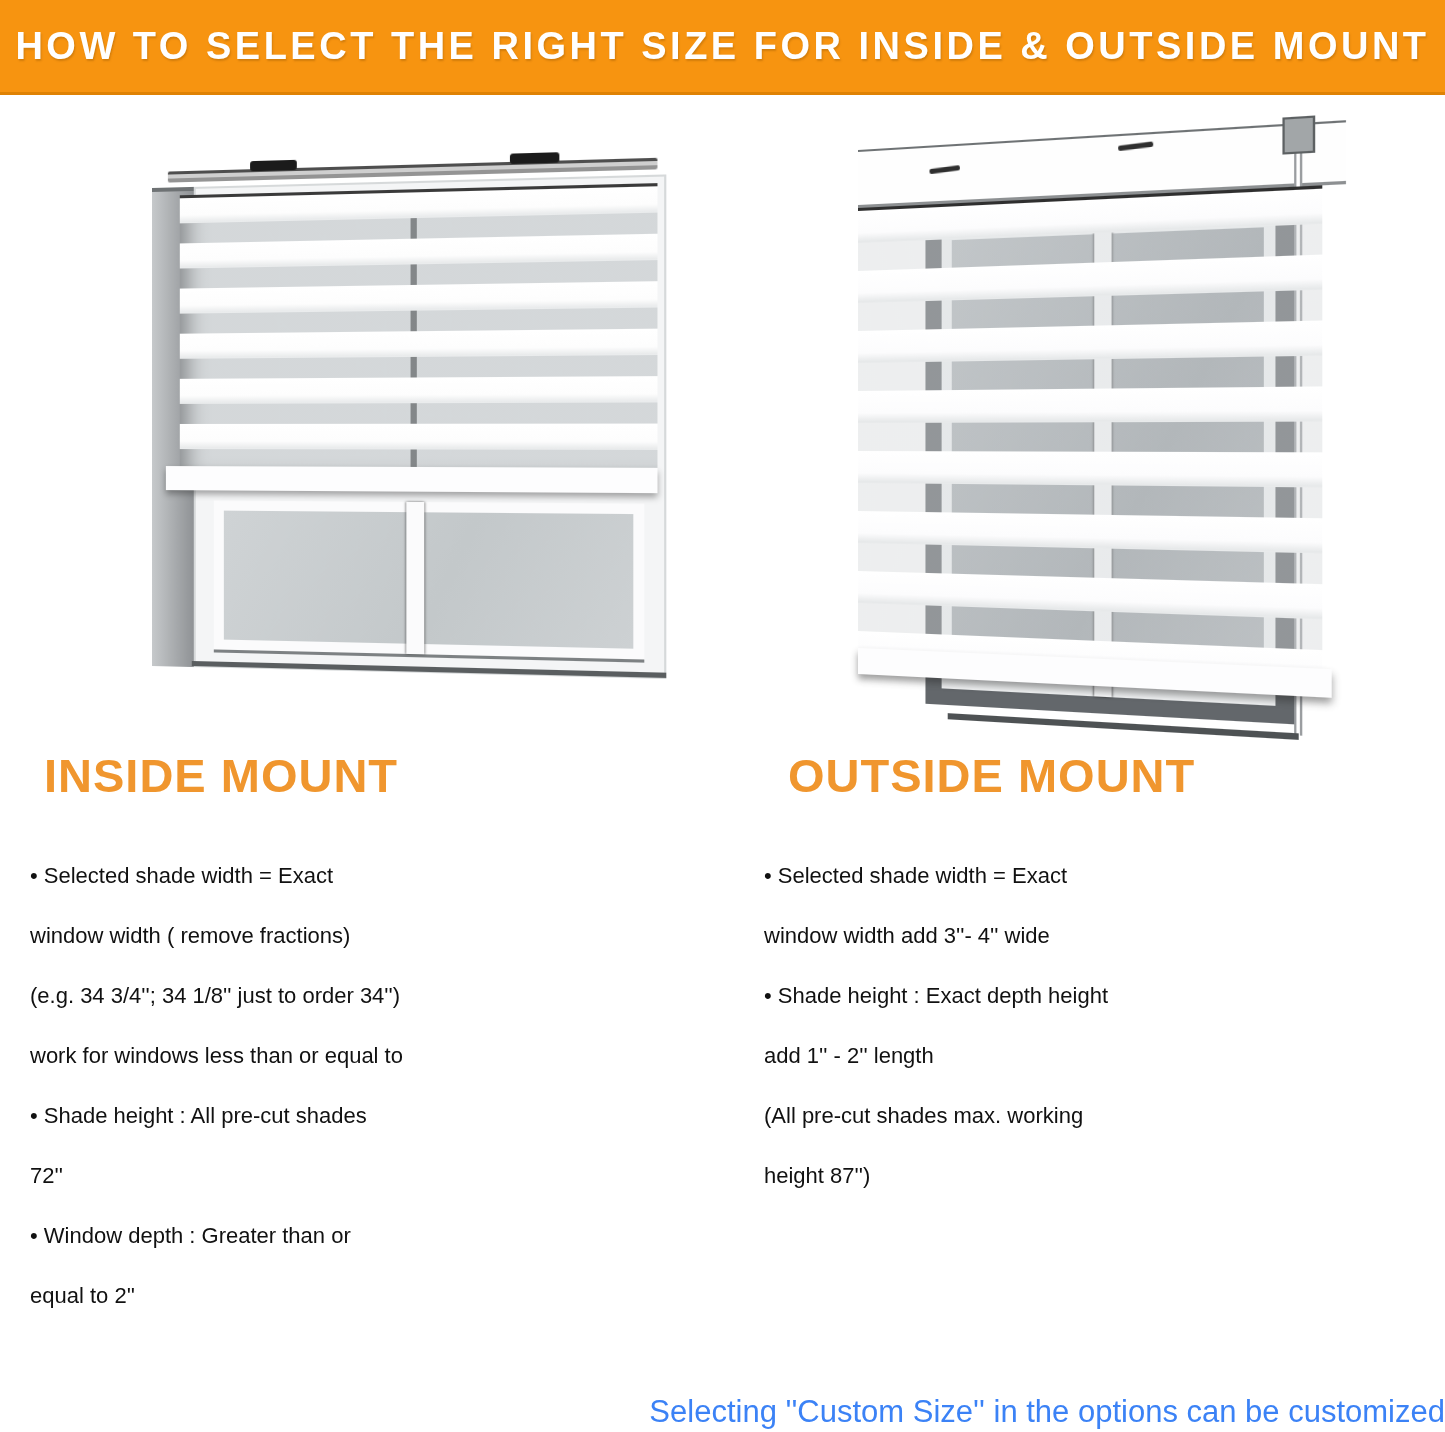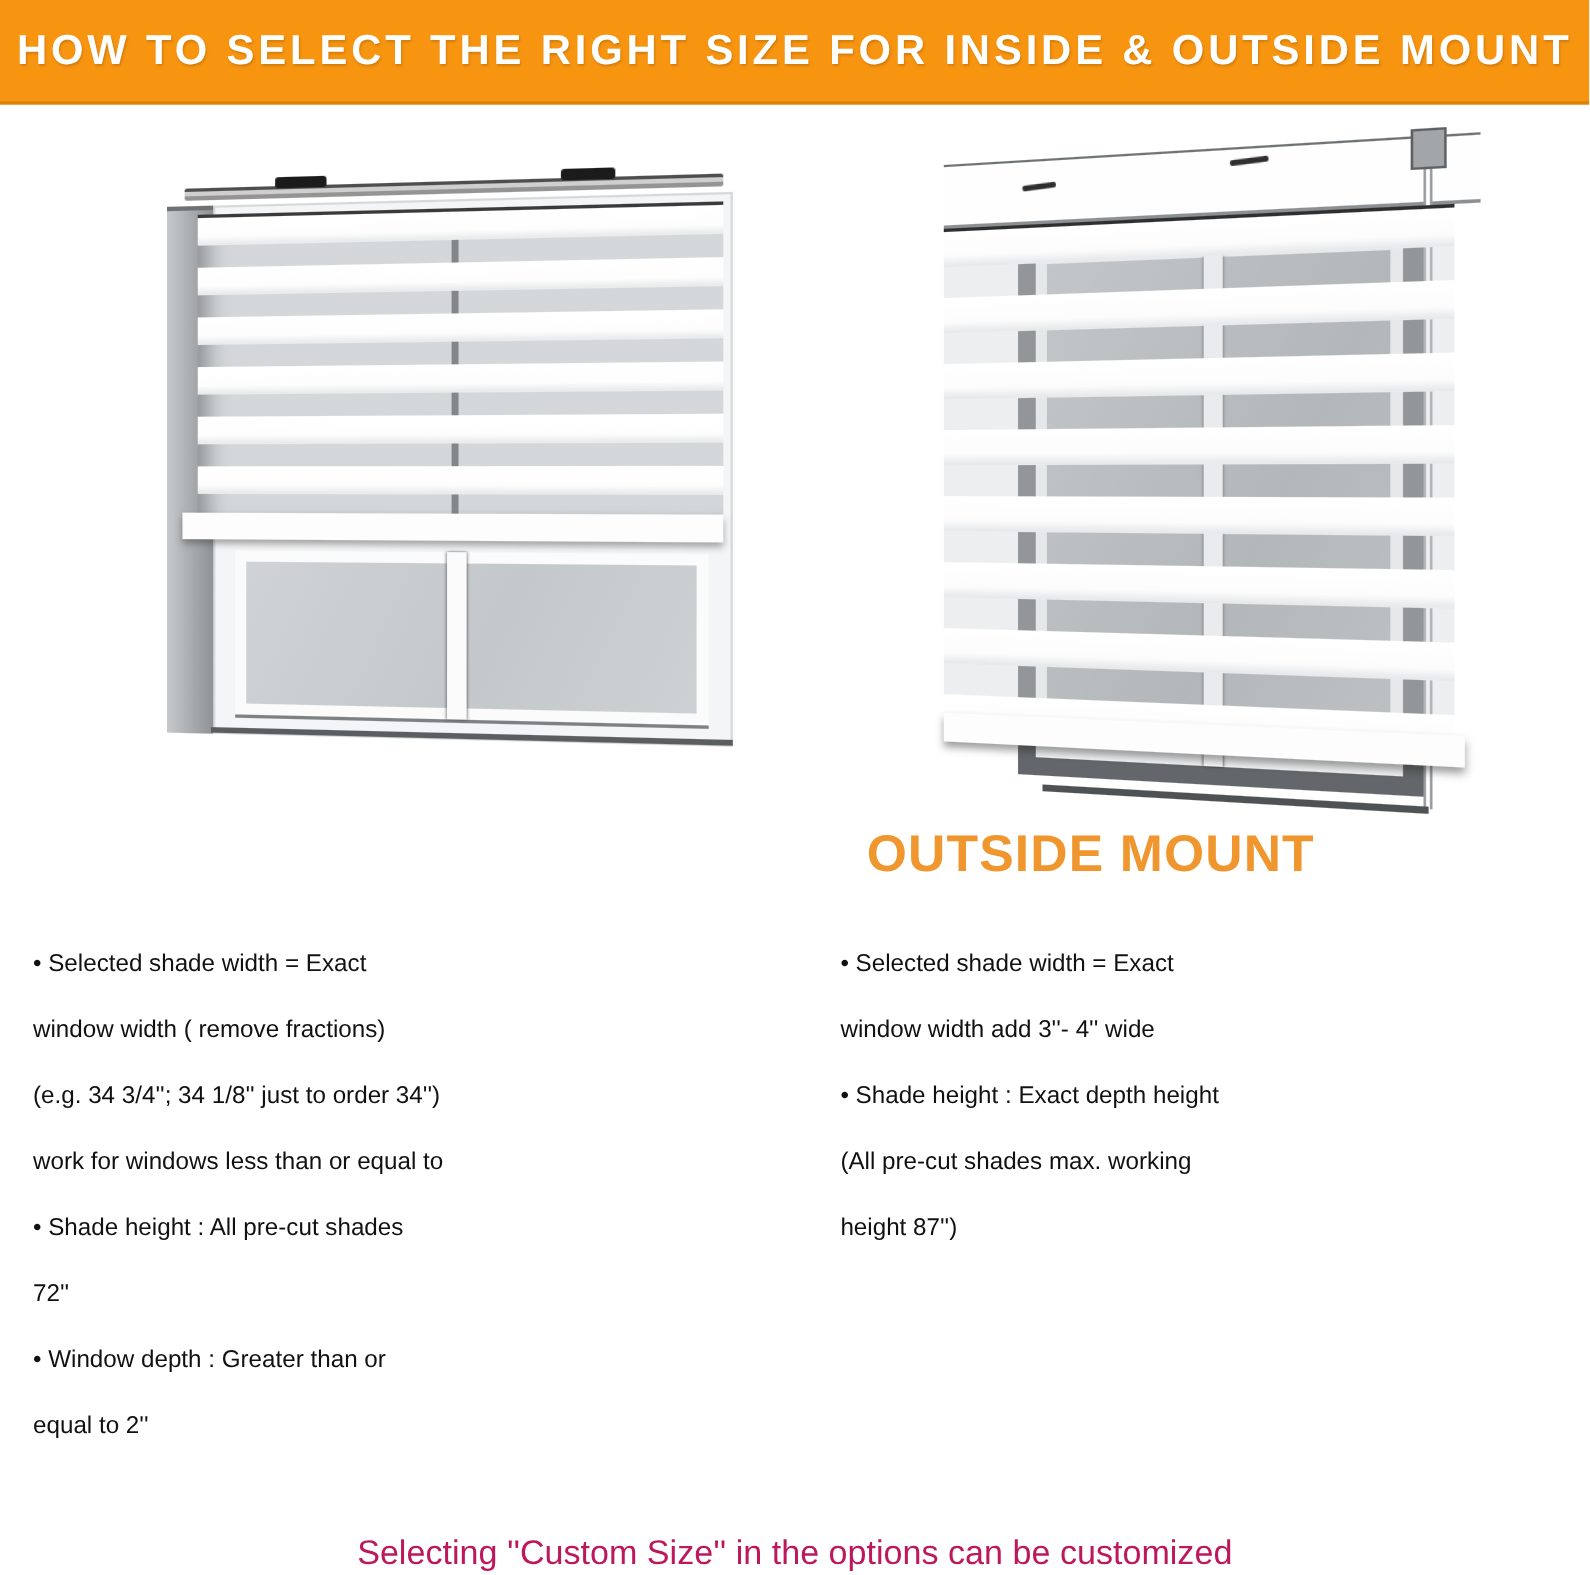--- a/index.html
+++ b/index.html
@@ -23,22 +23,22 @@
   }
   .col-heading.inside{left:44px;}
   .col-heading.outside{left:788px;text-align:center;}
   
   .bullets{position:absolute;top:846px;font-size:22px;line-height:60px;color:#111;}
   .bullets.left{left:30px;width:715px;}
   .bullets.right{left:764px;width:675px;}
   .bullets .line{white-space:nowrap;}
   
   .footer-note{
-    position:absolute;left:0;bottom:0px;width:100%;text-align:center;
-    font-size:31px;color:#be185d;line-height:40px;
+    position:absolute;left:0;bottom:0px;width:100%;text-align:right;
+    font-size:31px;color:#3b82f6;line-height:40px;
   }
   
   .illus{position:absolute;}
   .illus .scene{position:relative;width:100%;height:100%;transform-origin:left center;}
   .illus .scene > div{position:absolute;}
   
   #illus-inside{left:152px;top:148px;width:495px;height:568px;}
   #illus-inside .scene{transform:perspective(1300px) rotateY(-8deg);}
   .ir-headrail{left:16px;top:24px;width:468px;height:11px;border-radius:2px;
     background:linear-gradient(to bottom,#4e4e4e 0 3px,#cfcfcf 3px 7px,#949494 7px);}
@@ -134,37 +134,39 @@
         <div class="mullion"></div>
       </div>
       <div class="or-shade">
         <div class="stripes"></div>
       </div>
       <div class="or-bottombar"></div>
       <div class="or-sill"></div>
     </div>
   </div>
 
+  <div class="col-heading inside">INSIDE MOUNT</div>
   <div class="col-heading outside">OUTSIDE MOUNT</div>
 
   <div class="bullets left">
 
   <div class="line">• Selected shade width = Exact</div>
       <div class="line">window width ( remove fractions)</div>
       <div class="line">(e.g. 34 3/4''; 34 1/8'' just to order 34'')</div>
       <div class="line">work for windows less than or equal to</div>
       <div class="line">• Shade height : All pre-cut shades</div>
       <div class="line">72''</div>
       <div class="line">• Window depth : Greater than or</div>
       <div class="line">equal to 2''</div>
     </div>
   <div class="bullets right">
 
   <div class="line">• Selected shade width = Exact</div>
       <div class="line">window width add 3''- 4'' wide</div>
       <div class="line">• Shade height : Exact depth height</div>
+      <div class="line">add 1'' - 2'' length</div>
       <div class="line">(All pre-cut shades max. working</div>
       <div class="line">height 87'')</div>
     </div>
 
   <div class="footer-note">Selecting ''Custom Size'' in the options can be customized</div>
 
 </div>
 
 </body></html>

